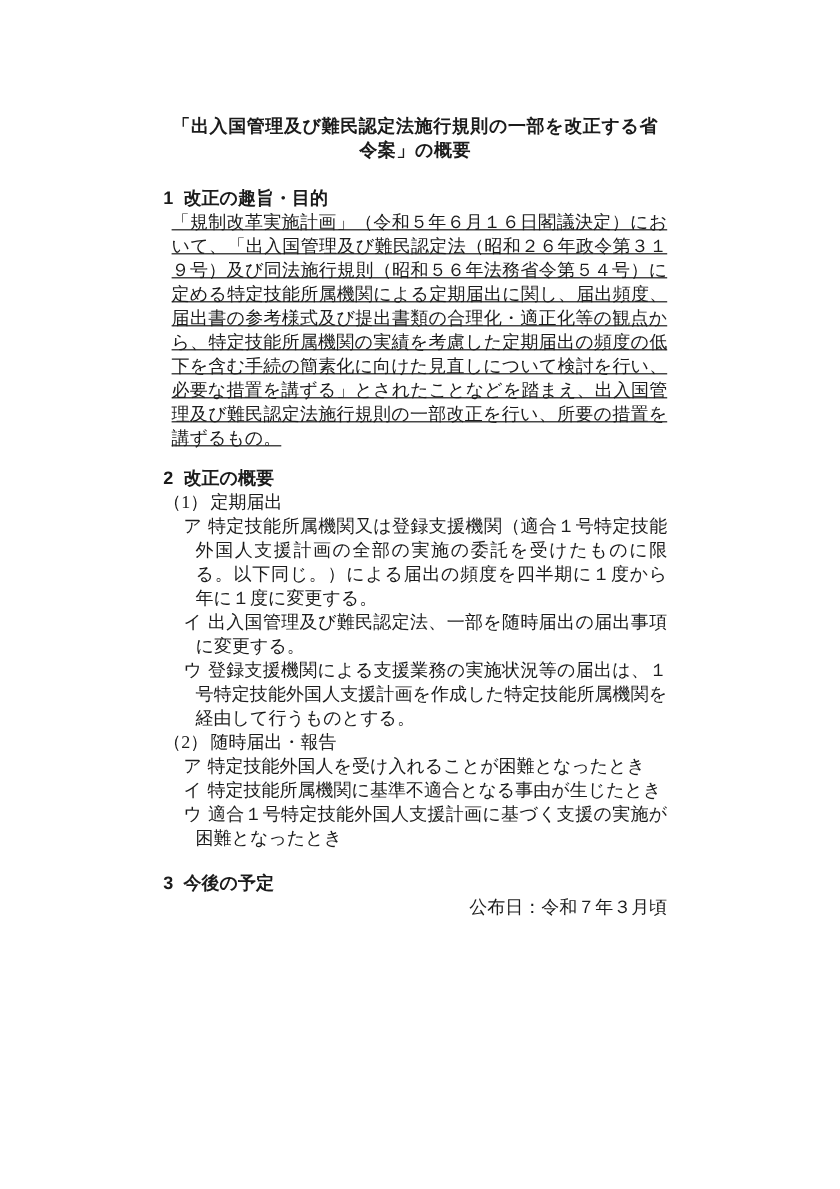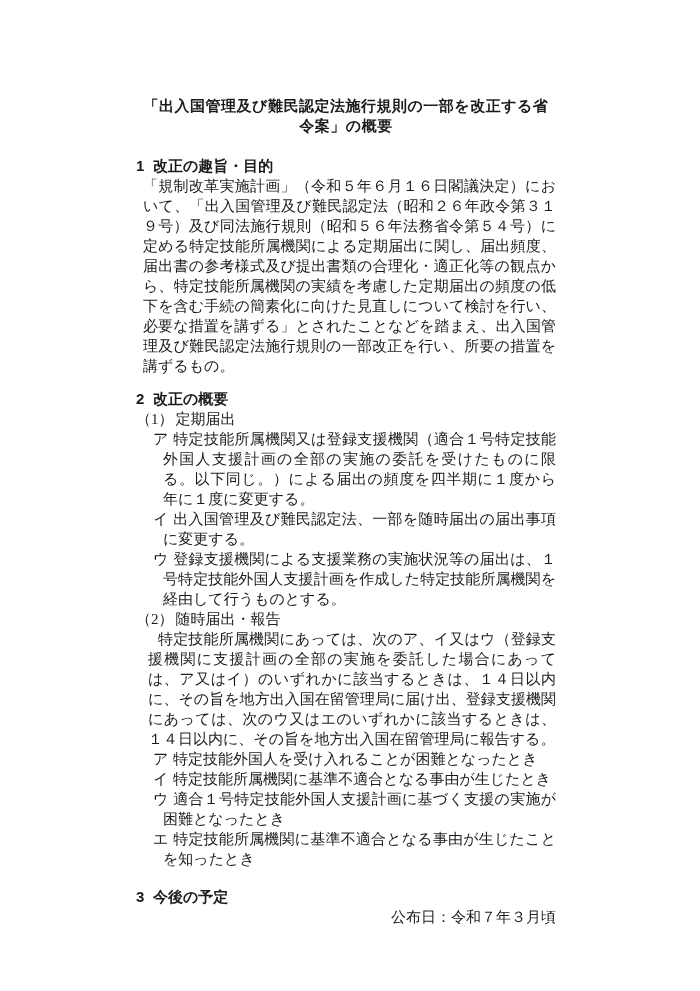--- a/index.html
+++ b/index.html
@@ -38,20 +38,21 @@
   }
   .sec-heading .sec-num {
     flex: none;
     width: 17px;
   }
   .mt-sec { margin-top: 13px; }
   .mt-sec3 { margin-top: 18px; }
   .body-para {
     margin: 0 0 0 7px;
     text-align: justify;
+    text-decoration: underline;
   }
   .sub-heading {
     display: flex;
     margin: 0;
   }
   .sub-heading .sub-label {
     flex: none;
     margin-right: 2px;
   }
   .item {
@@ -99,26 +100,24 @@
   </div>
 
   <p class="item"><span class="marker">ア</span><span>特定技能所属機関又は登録支援機関（適合１号特定技能外国人支援計画の全部の実施の委託を受けたものに限る。以下同じ。）による届出の頻度を四半期に１度から年に１度に変更する。</span></p>
   <p class="item"><span class="marker">イ</span><span>出入国管理及び難民認定法、一部を随時届出の届出事項に変更する。</span></p>
   <p class="item"><span class="marker">ウ</span><span>登録支援機関による支援業務の実施状況等の届出は、１号特定技能外国人支援計画を作成した特定技能所属機関を経由して行うものとする。</span></p>
 
   <div class="sub-heading">
     <span class="sub-label">（2）</span>
     <span>随時届出・報告</span>
   </div>
-  <p class="sub-body">特定技能所属機関にあっては、次のア、イ又はウ（登録支援機関に支援計画の全部の実施を委託した場合にあっては、ア又はイ）のいずれかに該当するときは、１４日以内に、その旨を地方出入国在留管理局に届け出、登録支援機関にあっては、次のウ又はエのいずれかに該当するときは、１４日以内に、その旨を地方出入国在留管理局に報告する。</p>
 
   <p class="item"><span class="marker">ア</span><span>特定技能外国人を受け入れることが困難となったとき</span></p>
   <p class="item"><span class="marker">イ</span><span>特定技能所属機関に基準不適合となる事由が生じたとき</span></p>
   <p class="item"><span class="marker">ウ</span><span>適合１号特定技能外国人支援計画に基づく支援の実施が困難となったとき</span></p>
-  <p class="item"><span class="marker">エ</span><span>特定技能所属機関に基準不適合となる事由が生じたことを知ったとき</span></p>
 
   <div class="sec-heading mt-sec3">
     <span class="sec-num">3</span>
     <span>今後の予定</span>
   </div>
   <p class="date-line">公布日：令和７年３月頃</p>
 
 </div>
 
 </body></html>

